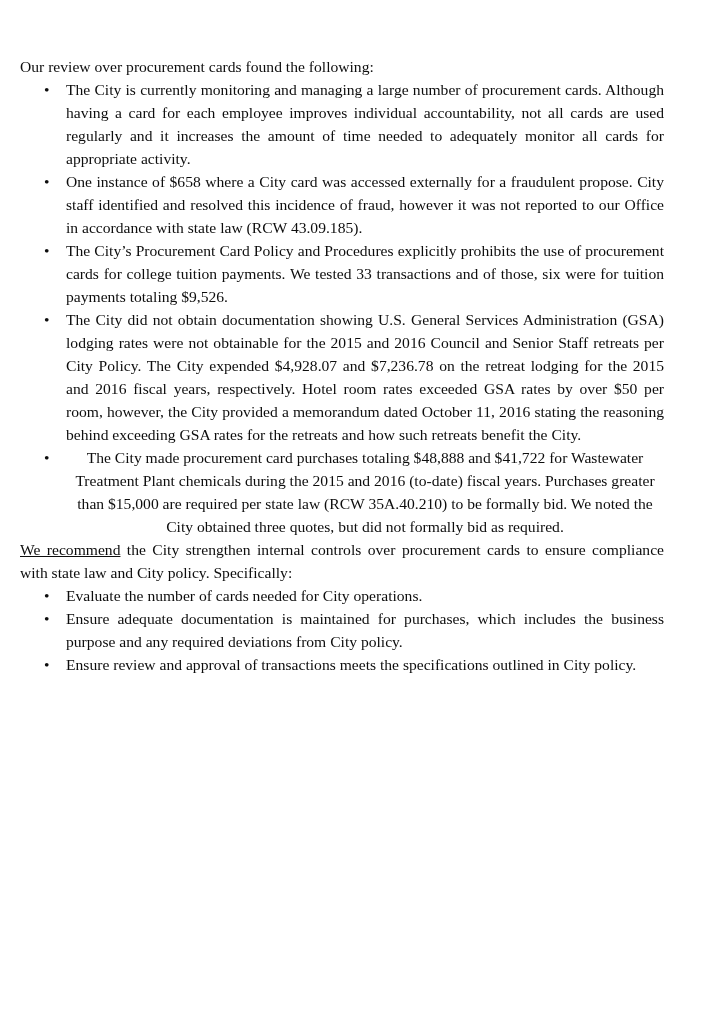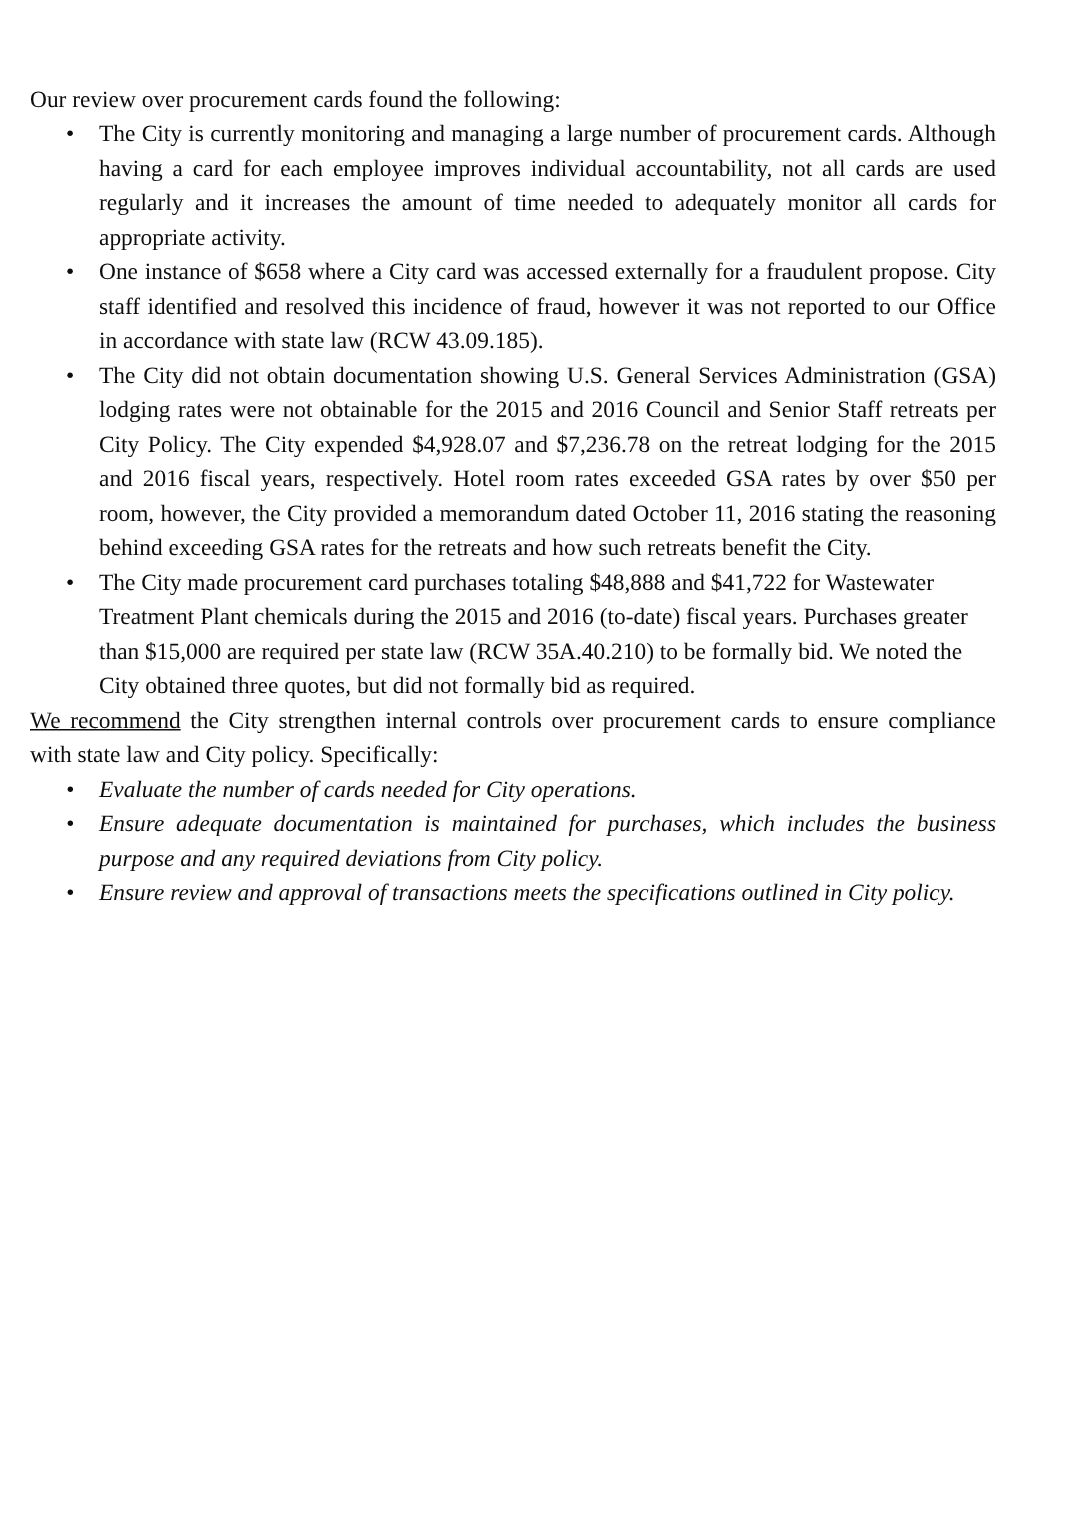--- a/index.html
+++ b/index.html
@@ -55,42 +55,42 @@
   ul.bullets > li::before {
     content: "\2022";
     position: absolute;
     left: 24px;
     top: 0;
     font-size: 15.6px;
     line-height: 23px;
     color: #0d0d0d;
   }
   ul.bullets > li:last-child {
-    text-align: left;
+    text-align: center;
   }
   ul.bullets.recs > li {
     text-align: justify;
-    font-style: italic;
   }
   .underline {
     text-decoration: underline;
     text-underline-offset: 1px;
   }
 </style>
 </head>
 <body>
 
 <div class="page">
   <div class="doc-body">
 
     <p class="para lead">Our review over procurement cards found the following:</p>
 
     <ul class="bullets findings">
       <li>The City is currently monitoring and managing a large number of procurement cards. Although having a card for each employee improves individual accountability, not all cards are used regularly and it increases the amount of time needed to adequately monitor all cards for appropriate activity.</li>
       <li>One instance of $658 where a City card was accessed externally for a fraudulent propose. City staff identified and resolved this incidence of fraud, however it was not reported to our Office in accordance with state law (RCW 43.09.185).</li>
+      <li>The City’s Procurement Card Policy and Procedures explicitly prohibits the use of procurement cards for college tuition payments. We tested 33 transactions and of those, six were for tuition payments totaling $9,526.</li>
       <li>The City did not obtain documentation showing U.S. General Services Administration (GSA) lodging rates were not obtainable for the 2015 and 2016 Council and Senior Staff retreats per City Policy. The City expended $4,928.07 and $7,236.78 on the retreat lodging for the 2015 and 2016 fiscal years, respectively.  Hotel room rates exceeded GSA rates by over $50 per room, however, the City provided a memorandum dated October 11, 2016 stating the reasoning behind exceeding GSA rates for the retreats and how such retreats benefit the City.</li>
       <li>The City made procurement card purchases totaling $48,888 and $41,722 for Wastewater Treatment Plant chemicals during the 2015 and 2016 (to-date) fiscal years. Purchases greater than $15,000 are required per state law (RCW 35A.40.210) to be formally bid. We noted the City obtained three quotes, but did not formally bid as required.</li>
     </ul>
 
     <p class="para gap-before"><span class="underline">We recommend</span><span> the City strengthen internal controls over procurement cards to ensure compliance with state law and City policy. Specifically:</span></p>
 
     <ul class="bullets recs">
       <li>Evaluate the number of cards needed for City operations.</li>
       <li>Ensure adequate documentation is maintained for purchases, which includes the business purpose and any required deviations from City policy.</li>
       <li>Ensure review and approval of transactions meets the specifications outlined in City policy.</li>

